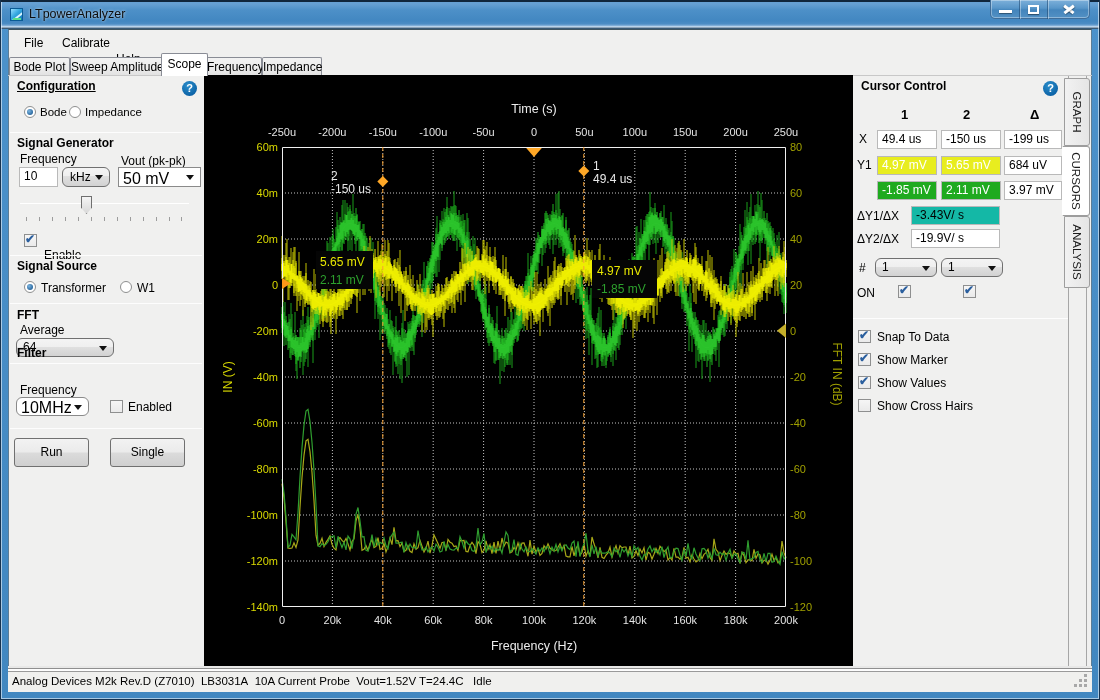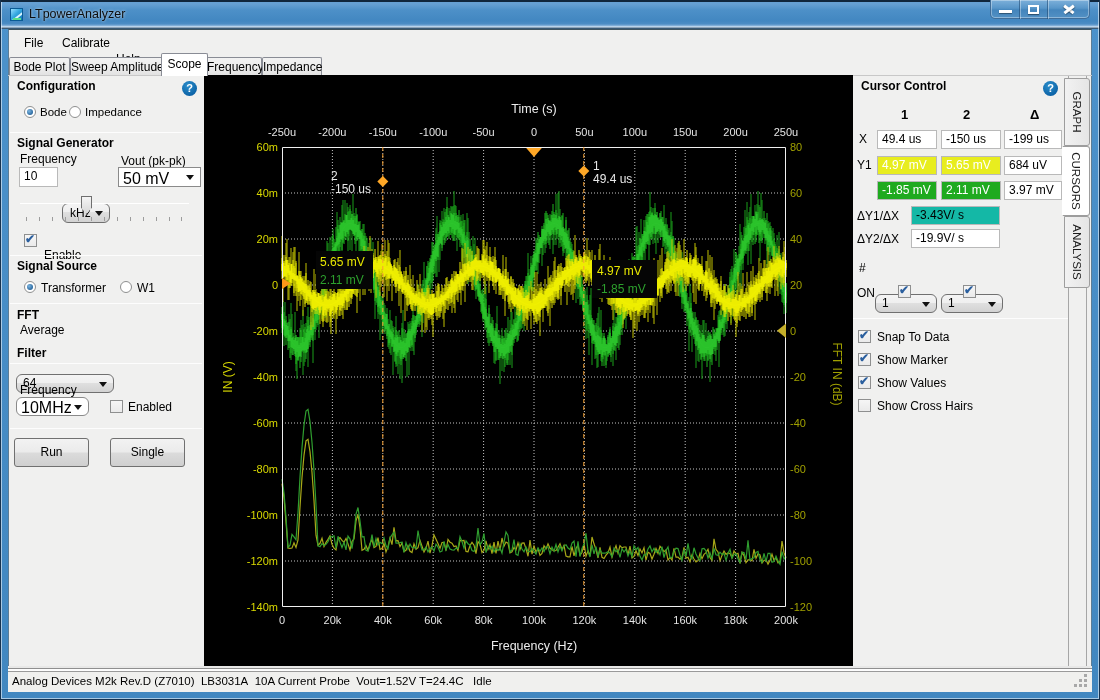--- a/index.html
+++ b/index.html
@@ -1,20 +1,20 @@
 <!DOCTYPE html>
 <html><head><meta charset="utf-8"><style>
 *{margin:0;padding:0;box-sizing:border-box;}
 body{width:1100px;height:700px;font-family:"Liberation Sans",sans-serif;overflow:hidden;position:relative;background:#4a8fc8;}
 .abs{position:absolute;}
 .t12{font-size:12px;color:#000;}
 .t11{font-size:11px;color:#000;}
 .hd{font-size:12px;font-weight:bold;color:#000;}
 .field{position:absolute;background:#fff;border:1px solid #b9b9b9;font-size:12px;color:#000;line-height:17px;padding-left:4px;}
-.combo{position:absolute;border:1px solid #707070;border-radius:6px;background:linear-gradient(#f4f4f4,#efefef 45%,#e0e0e0 46%,#d2d2d2);font-size:12px;color:#000;margin-top:36px;}
+.combo{position:absolute;border:1px solid #707070;border-radius:6px;background:linear-gradient(#f4f4f4,#efefef 45%,#e0e0e0 46%,#d2d2d2);font-size:12px;color:#000;}
 .combow{position:absolute;border:1px solid #8a8a8a;background:#fff;font-size:16px;color:#000;}
 .arr{position:absolute;right:6px;top:50%;margin-top:-2px;width:0;height:0;border-left:4px solid transparent;border-right:4px solid transparent;border-top:5px solid #111;}
 .cb{position:absolute;width:13px;height:13px;background:linear-gradient(#f6f6f6,#eaeaea);border:1px solid #8e8f8f;}
 .cb.on:after{content:"\2714";position:absolute;left:0px;top:-3px;font-size:12px;color:#2b5f9e;font-weight:bold;}
 .rad{position:absolute;width:12px;height:12px;border-radius:50%;background:#fff;border:1px solid #8e8f8f;}
 .rad.on:after{content:"";position:absolute;left:2px;top:2px;width:6px;height:6px;border-radius:50%;background:radial-gradient(circle at 35% 35%,#7cb5e0,#2c6aa0 70%);}
 .sep{position:absolute;height:1px;background:#d9d9d9;border-bottom:1px solid #fdfdfd;}
 .btn{position:absolute;border:1px solid #707070;border-radius:3px;background:linear-gradient(#f2f2f2,#ebebeb 48%,#dbdbdb 52%,#cfcfcf);font-size:12px;color:#000;text-align:center;}
 .qi{position:absolute;width:15px;height:15px;border-radius:50%;background:radial-gradient(circle at 40% 30%,#2a8ecb,#0c62a6 75%);color:#fff;font-size:11px;font-weight:bold;text-align:center;line-height:15px;}
 .vtab{position:absolute;left:1064px;width:26px;background:linear-gradient(90deg,#f2f2f2,#e5e5e5);border:1px solid #9d9d9d;}
@@ -46,21 +46,21 @@
 <div class="abs" style="left:8px;top:29px;width:1084px;height:663px;background:#f0f0ef;border:1px solid #5c7d96;border-top:1px solid #40545f;"></div>
 <div class="abs t12" style="left:24px;top:36px;">File</div>
 <div class="abs t12" style="left:62px;top:36px;">Calibrate</div>
 <div class="abs t12" style="left:116px;top:36px;margin-top:16px;">Help</div>
 <div class="abs" style="left:9px;top:57px;width:61px;height:19px;background:linear-gradient(#f2f2f2,#ebebeb 60%,#e0e0e0);border:1px solid #898c95;border-bottom:none;border-radius:2px 2px 0 0;font-size:12px;text-align:center;line-height:18px;color:#000;white-space:nowrap;">Bode Plot</div>
 <div class="abs" style="left:70px;top:57px;width:93px;height:19px;background:linear-gradient(#f2f2f2,#ebebeb 60%,#e0e0e0);border:1px solid #898c95;border-bottom:none;border-radius:2px 2px 0 0;font-size:12px;text-align:center;line-height:18px;color:#000;white-space:nowrap;">Sweep Amplitude</div>
 <div class="abs" style="left:161px;top:53px;width:47px;height:23px;background:#fff;border:1px solid #898c95;border-bottom:none;border-radius:2px 2px 0 0;z-index:5;font-size:12px;text-align:center;line-height:21px;color:#000;white-space:nowrap;">Scope</div>
 <div class="abs" style="left:206px;top:57px;width:56px;height:19px;background:linear-gradient(#f2f2f2,#ebebeb 60%,#e0e0e0);border:1px solid #898c95;border-bottom:none;border-radius:2px 2px 0 0;font-size:12px;text-align:center;line-height:18px;color:#000;white-space:nowrap;">Frequency</div>
 <div class="abs" style="left:262px;top:57px;width:60px;height:19px;background:linear-gradient(#f2f2f2,#ebebeb 60%,#e0e0e0);border:1px solid #898c95;border-bottom:none;border-radius:2px 2px 0 0;font-size:12px;text-align:center;line-height:18px;color:#000;white-space:nowrap;">Impedance</div>
 <div class="abs" style="left:8px;top:75px;width:1084px;height:1px;background:#c8c8c8;"></div>
-<div class="abs hd" style="left:17px;top:79px;">Configuration</div>
+<div class="abs hd" style="left:17px;top:79px;text-decoration:underline;">Configuration</div>
 <div class="qi" style="left:182px;top:81px;">?</div>
 <div class="rad on" style="left:24px;top:106px;"></div>
 <div class="abs t12" style="left:40px;top:106px;font-size:11.5px;">Bode</div>
 <div class="rad" style="left:69px;top:106px;"></div>
 <div class="abs t12" style="left:85px;top:106px;font-size:11.5px;">Impedance</div>
 <div class="sep" style="left:10px;top:132px;width:192px;"></div>
 <div class="abs hd" style="left:17px;top:136px;">Signal Generator</div>
 <div class="abs t12" style="left:20px;top:152px;">Frequency</div>
 <div class="abs t12" style="left:121px;top:154px;">Vout (pk-pk)</div>
 <div class="field" style="left:19px;top:167px;width:39px;height:20px;">10</div>

